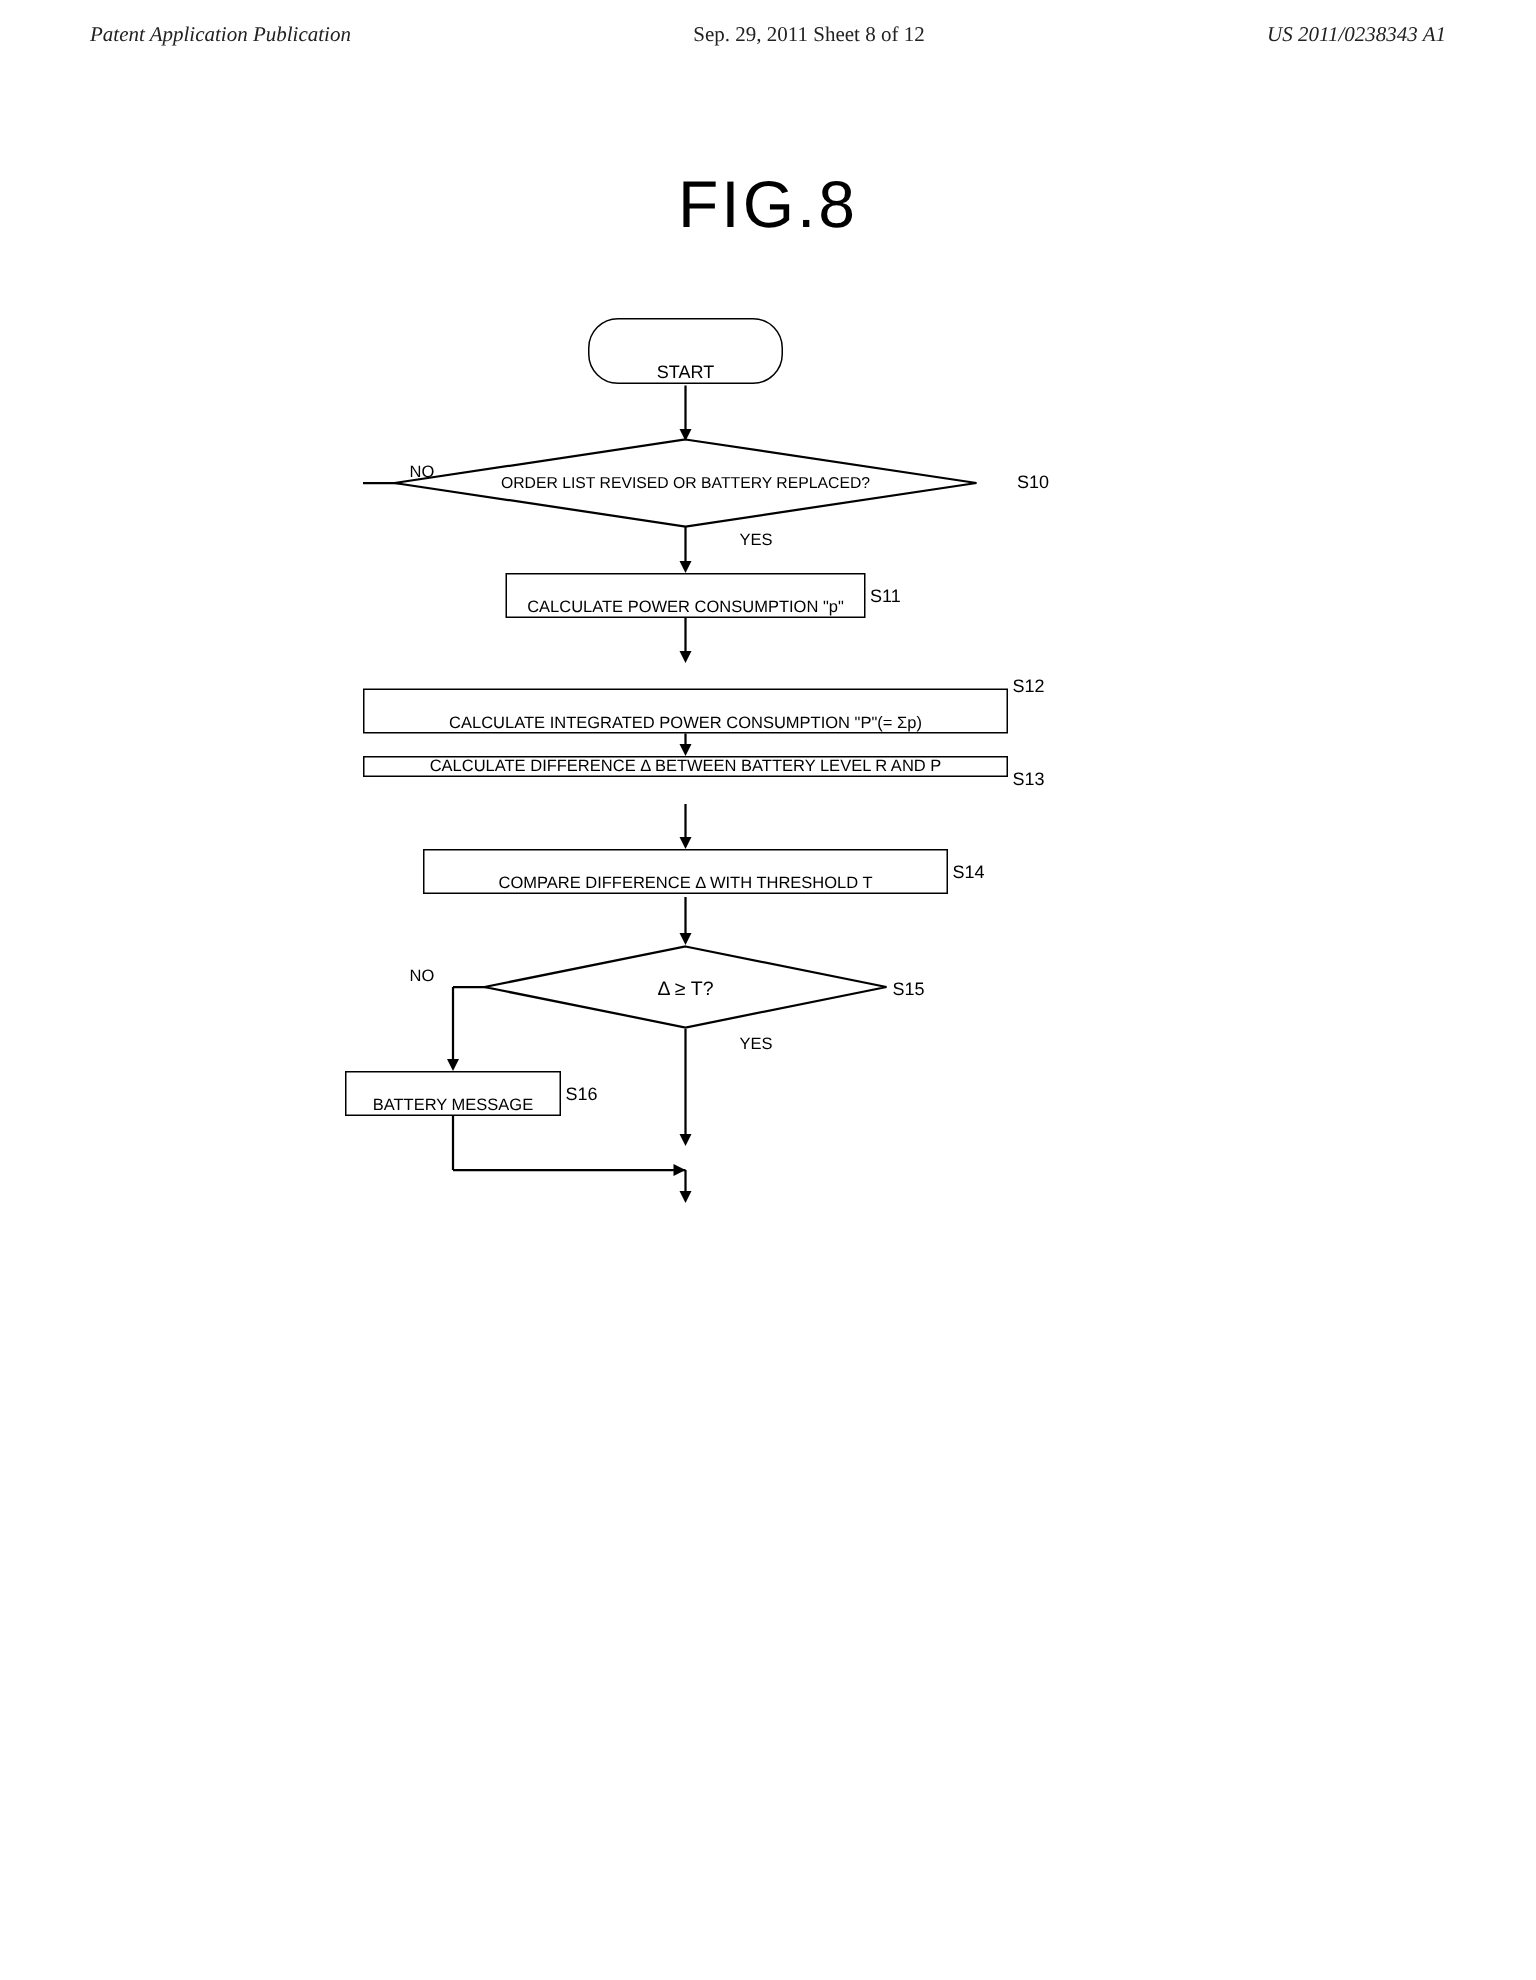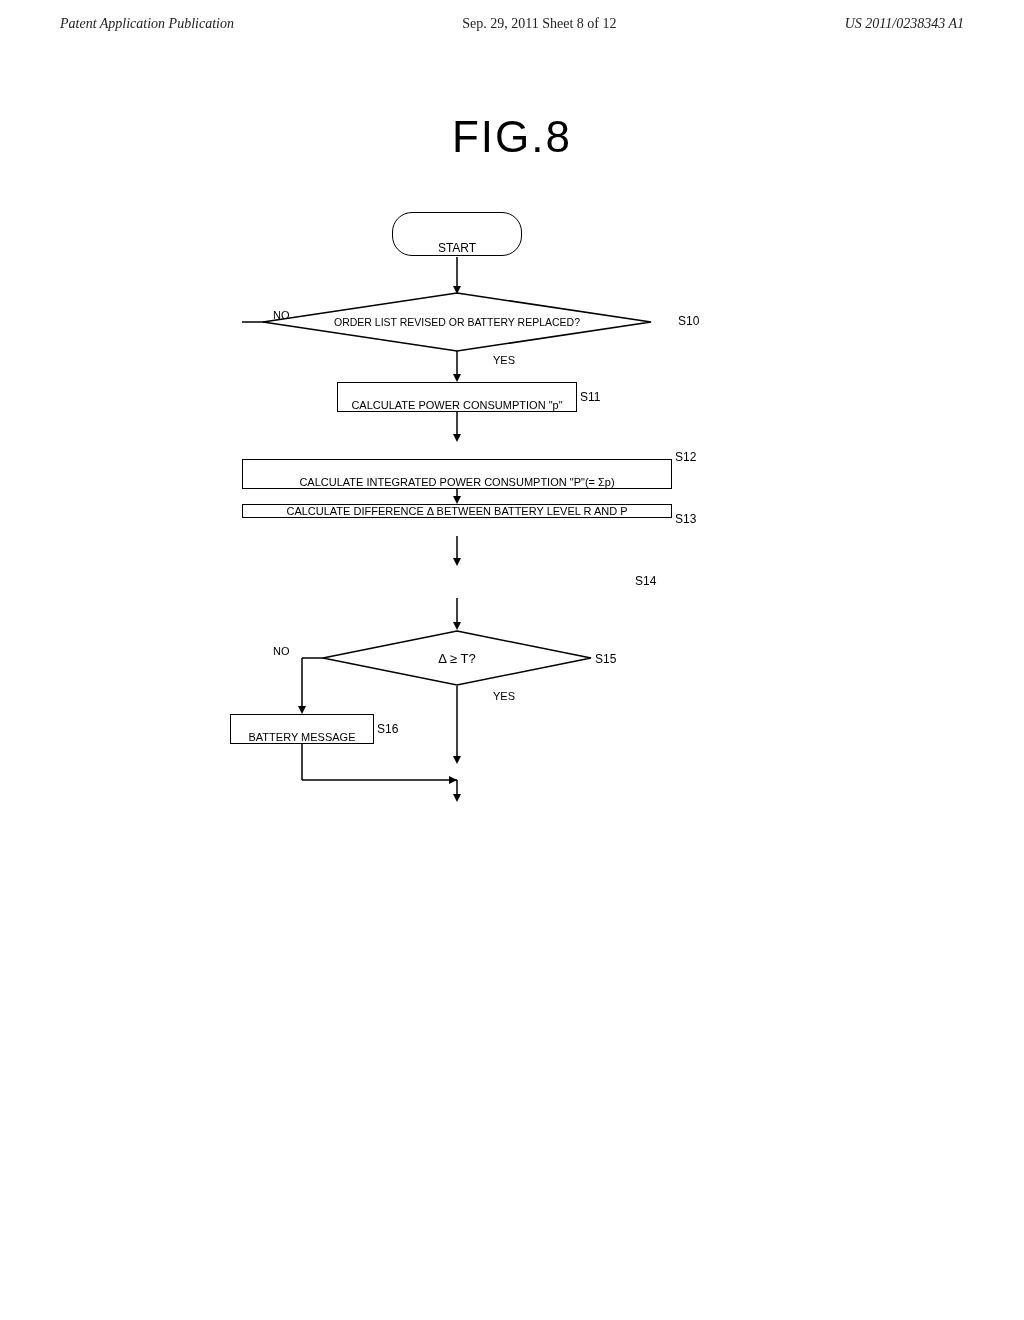--- a/index.html
+++ b/index.html
@@ -204,20 +204,23 @@
   <div class="shape rect" style="left:80px; top:257px; width:430px; height:30px;">
     <span style="font-size:11px;">CALCULATE INTEGRATED POWER CONSUMPTION "P"(= Σp)</span>
   </div>
   <span class="step-label" style="left:513px; top:248px;">S12</span>
 
   <div class="shape rect" style="left:80px; top:302px; width:430px; height:14px;">
     <span style="font-size:11px;">CALCULATE DIFFERENCE Δ BETWEEN BATTERY LEVEL R AND P</span>
   </div>
   <span class="step-label" style="left:513px; top:310px;">S13</span>
 
+  <div class="shape rect" style="left:120px; top:364px; width:350px; height:30px;">
+    <span style="font-size:11px;">COMPARE DIFFERENCE Δ WITH THRESHOLD T</span>
+  </div>
   <span class="step-label" style="left:473px; top:372px;">S14</span>
 
   <div class="shape diamond" style="left:160px; top:428px; width:270px; height:56px;">
     <div class="diamond-inner">
       <svg xmlns="http://www.w3.org/2000/svg" viewBox="0 0 270 56" preserveAspectRatio="none">
         <polygon points="135,1 269,28 135,55 1,28" fill="white" stroke="black" stroke-width="1.5"></polygon>
       </svg>
       <span class="diamond-text" style="font-size:13px;">Δ ≥ T?</span>
     </div>
   </div>

